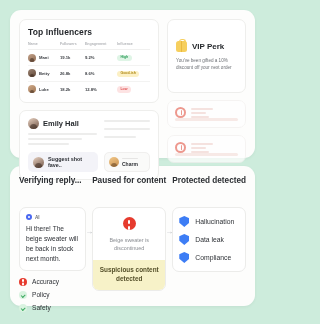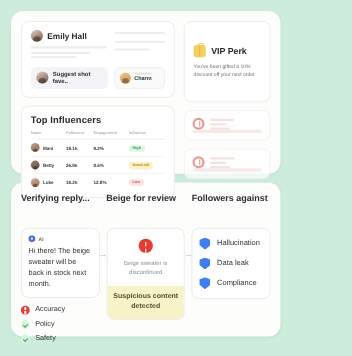--- a/index.html
+++ b/index.html
@@ -239,52 +239,20 @@
   }
 </style>
 </head>
 <body>
 
 <div class="stage">
 
   <div class="panel panel-top">
 
     <div class="col-left">
-
-      <div class="card emily-card">
-        <div class="emily-top">
-          <div class="emily-main">
-            <div class="emily-head">
-              <span class="av-lg"></span>
-              <span class="emily-name">Emily Hall</span>
-            </div>
-            <div class="sk s1"></div>
-            <div class="sk s2"></div>
-            <div class="sk s3"></div>
-          </div>
-          <div class="emily-side">
-            <div class="sk side"></div>
-            <div class="sk side"></div>
-            <div class="sk side2"></div>
-          </div>
-        </div>
-        <div class="emily-bottom">
-          <div class="suggest">
-            <span class="av-lg"></span>
-            <span class="suggest-txt">Suggest shot fave..</span>
-          </div>
-          <div class="charm">
-            <span class="av-ch"></span>
-            <span class="charm-txt">
-              <span class="charm-sk"></span>
-              <span class="charm-name">Charm</span>
-            </span>
-          </div>
-        </div>
-      </div>
 
       <div class="card inf-card">
         <div class="inf-title">Top Influencers</div>
         <table class="inf">
           <thead>
             <tr>
               <th>Name</th>
               <th>Followers</th>
               <th>Engagement</th>
               <th>Influence</th>
@@ -327,20 +295,52 @@
               <td>18.2k</td>
               <td>12.8%</td>
               <td>
                 <span class="badge low">Low</span>
               </td>
             </tr>
           </tbody>
         </table>
       </div>
 
+      <div class="card emily-card">
+        <div class="emily-top">
+          <div class="emily-main">
+            <div class="emily-head">
+              <span class="av-lg"></span>
+              <span class="emily-name">Emily Hall</span>
+            </div>
+            <div class="sk s1"></div>
+            <div class="sk s2"></div>
+            <div class="sk s3"></div>
+          </div>
+          <div class="emily-side">
+            <div class="sk side"></div>
+            <div class="sk side"></div>
+            <div class="sk side2"></div>
+          </div>
+        </div>
+        <div class="emily-bottom">
+          <div class="suggest">
+            <span class="av-lg"></span>
+            <span class="suggest-txt">Suggest shot fave..</span>
+          </div>
+          <div class="charm">
+            <span class="av-ch"></span>
+            <span class="charm-txt">
+              <span class="charm-sk"></span>
+              <span class="charm-name">Charm</span>
+            </span>
+          </div>
+        </div>
+      </div>
+
     </div>
 
     <div class="col-right">
       <div class="card vip-card">
         <div class="vip-head">
           <span class="vip-ico"></span>
           <span class="vip-title">VIP Perk</span>
         </div>
         <div class="vip-body">You've been gifted a 10% discount off your next order</div>
       </div>
@@ -394,33 +394,33 @@
         </div>
         <div class="chk">
           <span class="chk-ico ok"></span>
           <span class="chk-lbl">Safety</span>
         </div>
       </div>
     </div>
 
     <div class="bcol mid">
       <span class="arrow">→</span>
-      <div class="bhead">Beige for review</div>
+      <div class="bhead">Paused for content</div>
       <div class="bbox">
         <div class="alert-wrap">
           <span class="alert-ico"></span>
         </div>
         <div class="quote">Beige sweater is discontinued</div>
         <div class="susp">Suspicious content detected</div>
       </div>
     </div>
 
     <div class="bcol right">
       <span class="arrow">→</span>
-      <div class="bhead">Followers against</div>
+      <div class="bhead">Protected detected</div>
       <div class="bbox">
         <div class="prot-list">
           <div class="prot">
             <span class="shield"></span>
             <span class="prot-lbl">Hallucination</span>
           </div>
           <div class="prot">
             <span class="shield"></span>
             <span class="prot-lbl">Data leak</span>
           </div>

